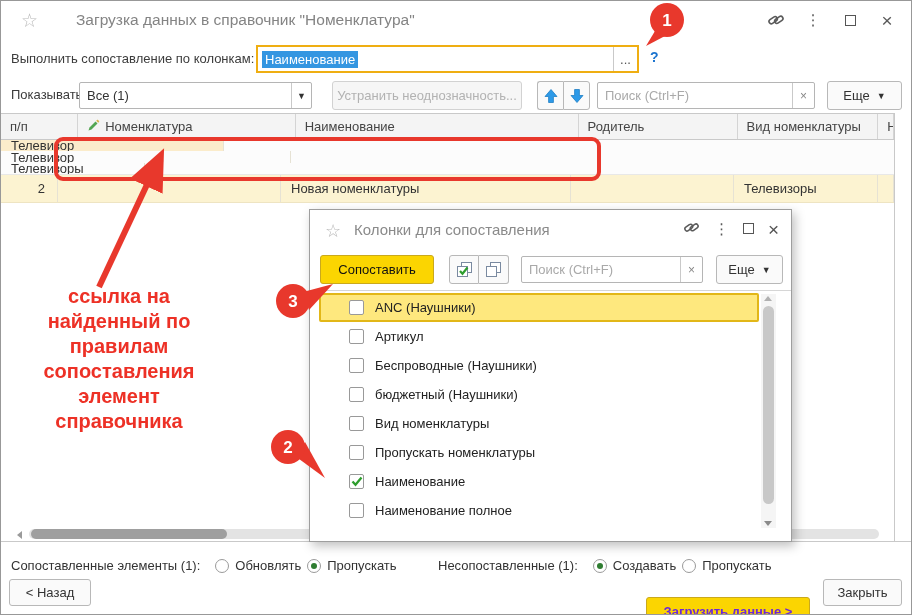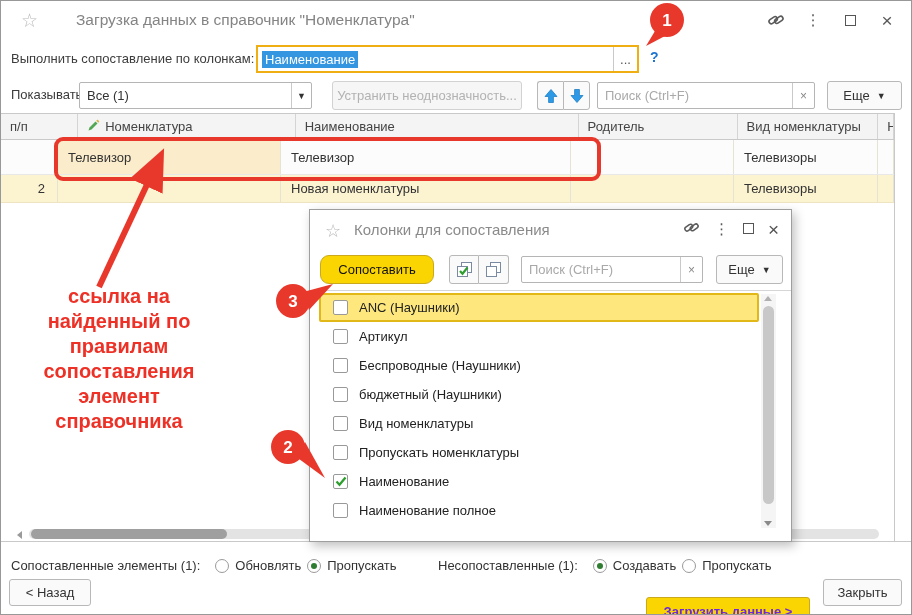--- a/index.html
+++ b/index.html
@@ -60,21 +60,21 @@
   
   .tbl { position:absolute; left:0; top:112px; width:893px; }
   .tbl-right-border { position:absolute; left:893px; top:112px; width:1px; height:428px; background:#c9c9c9; }
   .thead { display:flex; height:27px; background:#f4f4f4; border-top:1px solid #c9c9c9;
            border-bottom:1px solid #c9c9c9; align-items:center; color:#444; }
   .thead .hc { height:100%; display:flex; align-items:center; padding-left:9px; border-right:1px solid #d4d4d4;
            overflow:hidden; white-space:nowrap; }
   .trow { display:flex; align-items:stretch; }
   .trow .tc { display:flex; align-items:center; padding-left:10px; border-right:1px solid #e6e2d4;
               overflow:hidden; white-space:nowrap; }
-  .row-match { height:35px; background:#fcfcfc; border-bottom:1px solid #e8e8e8; }
+  .row-match { height:35px; background:#fcfcfc; border-bottom:1px solid #e8e8e8;flex-direction:column; }
   .row-new { height:28px; background:#fcf3d1; border-bottom:1px solid #eee4c2; }
   .cell-cream { background:#fbeccb; }
   .num-cell { justify-content:flex-end; padding-right:12px; padding-left:0 !important; }
 
   
   .hscroll { position:absolute; left:0; top:526px; width:893px; height:14px; }
   .hs-arrow { position:absolute; left:16px; top:4px; width:0; height:0; border-top:4px solid transparent;
               border-bottom:4px solid transparent; border-right:5px solid #9a9a9a; cursor:pointer; }
   .hs-track { position:absolute; left:28px; top:2px; width:850px; height:10px; background:#e3e3e3; border-radius:6px; }
   .hs-thumb { position:absolute; left:2px; top:0px; width:196px; height:10px; background:#9f9f9f; border-radius:6px; cursor:grab; }
@@ -93,31 +93,31 @@
               font-weight:bold; color:#6d28d9; }
   .btn-close { left:822px; top:578px; width:79px; }
 
   
   .dialog { position:absolute; left:308px; top:208px; width:483px; height:333px; background:#fff;
             border:1px solid #9e9e9e; box-shadow:3px 4px 10px rgba(0,0,0,.25); z-index:10; }
   .d-star { position:absolute; left:15px; top:10px; font-size:18px; color:#b9b9b9; cursor:pointer; }
   .d-title { position:absolute; left:44px; top:11px; font-size:15px; color:#8a8a8a; }
   .d-icons { position:absolute; right:12px; top:9px; display:flex; gap:14px; align-items:center; }
   .d-map-btn { position:absolute; left:10px; top:45px; width:114px; height:29px; background:#fbd501;
-               border:1px solid #caa91c; border-radius:9px; color:#111; }
+               border:1px solid #caa91c; border-radius:3px; color:#111; }
   .d-icon-group { position:absolute; left:139px; top:45px; display:flex; }
   .d-icon-group .gb { width:30px; height:29px; border:1px solid #b8b8b8; background:#fafafa;
                display:flex; align-items:center; justify-content:center; cursor:pointer; }
   .d-icon-group .gb:first-child { border-radius:3px 0 0 3px; }
   .d-icon-group .gb:last-child { border-radius:0 3px 3px 0; border-left:none; }
   .d-search { position:absolute; left:211px; top:46px; width:182px; }
   .d-more { position:absolute; left:406px; top:45px; width:67px; height:29px; }
   .d-sep { position:absolute; left:0; top:80px; width:100%; height:1px; background:#d6d6d6; }
   .d-list { position:absolute; left:9px; top:83px; width:440px; }
-  .d-item { height:29px; display:flex; align-items:center; padding-left:12px; gap:11px;
+  .d-item { height:29px; display:flex; align-items:center; padding-left:28px; gap:11px;
             border:2px solid transparent; cursor:pointer; background:#fff; }
   .d-item.selected { background:#fee87e; border-color:#e2b718; border-radius:2px; }
   .cb { width:15px; height:15px; border:1px solid #999; border-radius:2px; background:#fff;
         display:inline-flex; align-items:center; justify-content:center; flex:none; }
   .d-item .lbl { color:#222; }
   .vscroll { position:absolute; left:451px; top:84px; width:15px; height:234px; background:#f5f5f5; }
   .vs-up { position:absolute; top:2px; left:3px; width:0; height:0; border-left:4px solid transparent;
            border-right:4px solid transparent; border-bottom:5px solid #b0b0b0; cursor:pointer; }
   .vs-down { position:absolute; bottom:2px; left:3px; width:0; height:0; border-left:4px solid transparent;
            border-right:4px solid transparent; border-top:5px solid #8a8a8a; cursor:pointer; }

